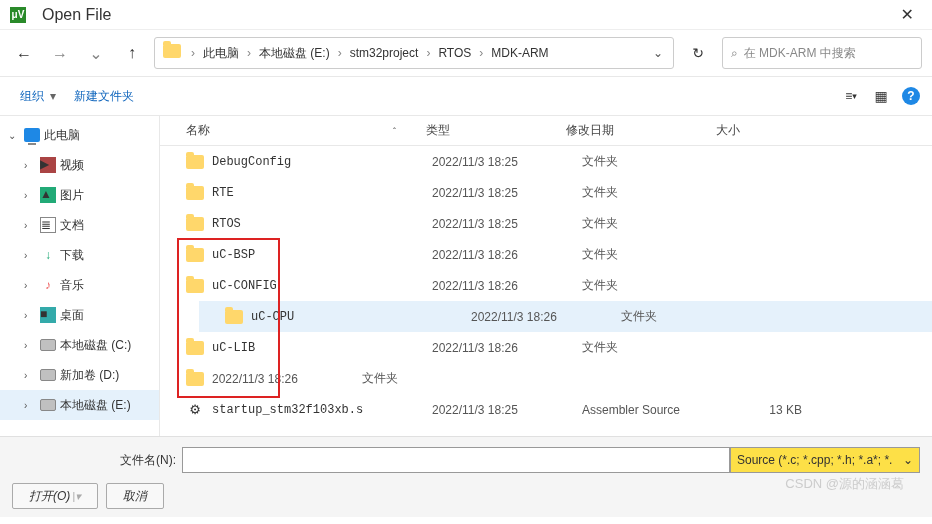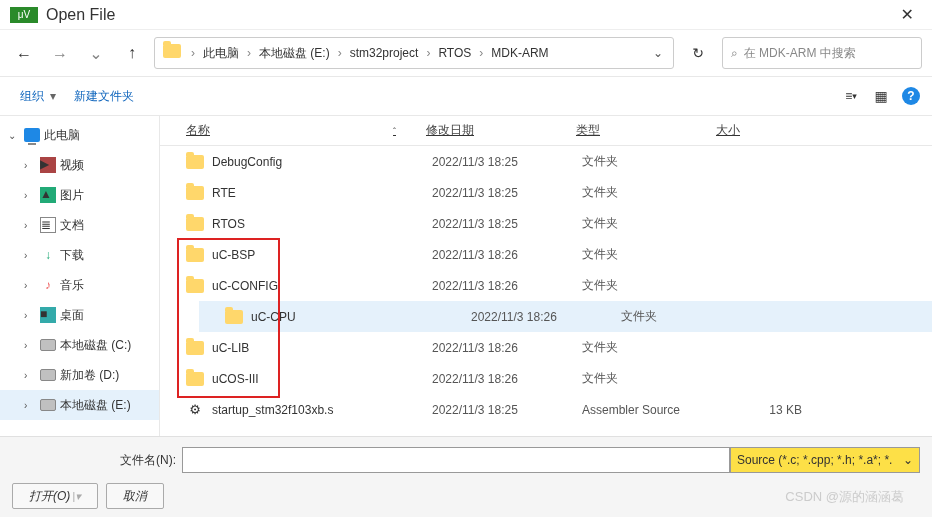--- a/index.html
+++ b/index.html
@@ -1,19 +1,19 @@
 <!DOCTYPE html>
 <html><head>
 <meta charset="utf-8">
 <style>
 * { box-sizing: border-box; margin: 0; padding: 0; font-family: "Segoe UI", "Microsoft YaHei", sans-serif; font-size: 12px; }
 body { width: 932px; height: 524px; background: #fff; color: #333; overflow: hidden; }
 
 .titlebar { display: flex; align-items: center; height: 30px; padding: 0 10px; border-bottom: 1px solid #eee; }
-.titlebar .app-icon { width: 28px; height: 16px; background: #2a8a2a; margin-right: 8px; display: flex; align-items: center; justify-content: center; color: #fff; font-size: 10px; font-weight: normal;}
+.titlebar .app-icon { width: 16px; height: 16px; background: #2a8a2a; margin-right: 16px; display: flex; align-items: center; justify-content: center; color: #fff; font-size: 10px; font-weight: bold;}
 .titlebar .title { flex: 1; font-size: 16px; }
 .titlebar .close { font-size: 16px; color: #333; cursor: pointer; padding: 0 8px;}
 
 .navrow { display: flex; align-items: center; height: 46px; padding: 4px 10px; gap: 8px; }
 .nav-btn { width: 28px; height: 28px; display: flex; align-items: center; justify-content: center; color: #888; font-size: 16px; border-radius: 3px; }
 .nav-btn.enabled { color: #333; }
 .pathbar { flex: 1; display: flex; align-items: center; border: 1px solid #ccc; border-radius: 3px; height: 32px; padding: 0 4px; gap: 2px; }
 .pathbar .folder-ico { width: 20px; height: 18px; margin: 0 4px; }
 .crumb { display: flex; align-items: center; padding: 0 4px; white-space: nowrap; }
 .crumb-sep { color: #888; padding: 0 2px;}
@@ -30,47 +30,47 @@
 
 .body-area { display: flex; height: 320px; }
 .sidebar { width: 160px; border-right: 1px solid #e8e8e8; overflow-y: auto; padding-top: 4px;}
 .tree-item { display: flex; align-items: center; height: 30px; padding-left: 8px; gap: 4px; cursor: pointer;}
 .tree-item.active { background: #e5f1fb; }
 .tree-icon { width: 16px; height: 16px; display: inline-flex; align-items: center; justify-content: center; }
 .tree-item .chev { width: 12px; color: #555; font-size: 10px;}
 .tree-item.child { padding-left: 24px; }
 
 .files { flex: 1; }
-.file-header { display: flex; border-bottom: 1px solid #e8e8e8; height: 30px; align-items: center; padding-left: 26px; text-decoration: underline; }
+.file-header { display: flex; border-bottom: 1px solid #e8e8e8; height: 30px; align-items: center; padding-left: 26px; }
 .fh-col { color: #444; display: flex; align-items: center; gap: 4px;}
 .col-name { width: 240px; }
 .col-date { width: 150px; }
 .col-type { width: 140px; }
 .col-size { width: 80px; }
 .sort-ind { font-size: 9px; color: #555; margin-left: auto; padding-right: 30px;}
 
 .file-row { display: flex; align-items: center; height: 31px; padding-left: 10px; position: relative;}
 .file-row.selected { background: #e5f1fb; margin-left: 39px; }
 .file-row .ficon { width: 18px; height: 18px; margin-left: 16px; margin-right: 8px; display:inline-flex; align-items:center; justify-content:center;}
-.file-row .fname { width: 220px; }
+.file-row .fname { width: 220px; font-family: Liberation Mono, monospace; }
 .file-row .fdate { width: 150px; color: #555;}
 .file-row .ftype { width: 140px; color: #555;}
 .file-row .fsize { width: 80px; text-align: right; color: #555;}
 
 .redbox { position: absolute; left: 177px; top: 238px; width: 103px; height: 160px; border: 2px solid #d22; pointer-events: none; }
 
 .footer { border-top: 1px solid #e0e0e0; padding: 10px 12px 8px; display: flex; flex-direction: column; gap: 10px; background: #f5f5f5;}
 .fname-row { display: flex; align-items: center; gap: 0; }
 .fname-label { width: 170px; text-align: right; padding-right: 6px;}
 .fname-input { flex: 1; height: 26px; border: 1px solid #999; background: #fff; padding: 0 6px; }
 .ftype-sel { width: 190px; height: 26px; border: 1px solid #999; background: #fde047; padding: 12px 6px; display: flex; align-items: center; justify-content: space-between;}
 .btn-row { display: flex; justify-content: flex-start; gap: 8px; padding-right: 2px; font-style: italic;}
 .btn { height: 26px; padding: 0 16px; border: 1px solid #aaa; background: #f8f8f8; display: flex; align-items: center; border-radius: 2px; cursor: pointer;}
 .btn .ghost { color: #aaa; font-size: 11px; margin-left: 2px;}
-.watermark { position: absolute; right: 28px; bottom: 18px; color: #ccc; font-size: 13px; pointer-events: none;}
+.watermark { position: absolute; right: 28px; bottom: 31px; color: #ccc; font-size: 13px; pointer-events: none;}
 
 
 .folder { width: 18px; height: 14px; background: #ffd76b; border-radius: 2px; position: relative; display: inline-block;}
 .folder::before { content: ""; position: absolute; top: -3px; left: 0; width: 8px; height: 4px; background: #ffd76b; border-radius: 2px 2px 0 0;}
 .minidisk { width: 16px; height: 12px; background: #c0c0c0; border: 1px solid #888; border-radius: 2px; display: inline-block;}
 .pc-icon { width: 16px; height: 14px; background: #1e88e5; border-radius: 2px; display:inline-block; position:relative;}
 .pc-icon::after{content:"";position:absolute;bottom:-3px;left:4px;width:8px;height:2px;background:#888;}
 .color-tile { width:16px;height:16px;display:inline-block;}
 </style>
 </head>
@@ -197,22 +197,22 @@
         </span>
         <span>本地磁盘 (E:)</span>
       </div>
     </div>
   <div class="files">
     <div class="file-header">
       <div class="fh-col col-name">
           <span>名称</span>
           <span class="sort-ind">ˆ</span>
         </div>
+      <div class="fh-col col-type">类型</div>
       <div class="fh-col col-date">修改日期</div>
-      <div class="fh-col col-type">类型</div>
       <div class="fh-col col-size">大小</div>
     </div>
     <div id="file-list">
         <div class="file-row">
           <span class="ficon">
             <span class="folder"></span>
           </span>
           <span class="fname">DebugConfig</span>
           <span class="fdate">2022/11/3 18:25</span>
           <span class="ftype">文件夹</span>
@@ -269,21 +269,20 @@
           </span>
           <span class="fname">uC-LIB</span>
           <span class="fdate">2022/11/3 18:26</span>
           <span class="ftype">文件夹</span>
           <span class="fsize"></span>
         </div>
         <div class="file-row">
           <span class="ficon">
             <span class="folder"></span>
           </span>
-          <span class="fname">uCOS-III</span>
           <span class="fdate">2022/11/3 18:26</span>
           <span class="ftype">文件夹</span>
           <span class="fsize"></span>
         </div>
         <div class="file-row">
           <span class="ficon">
             <span style="font-size:13px">⚙</span>
           </span>
           <span class="fname">startup_stm32f103xb.s</span>
           <span class="fdate">2022/11/3 18:25</span>

